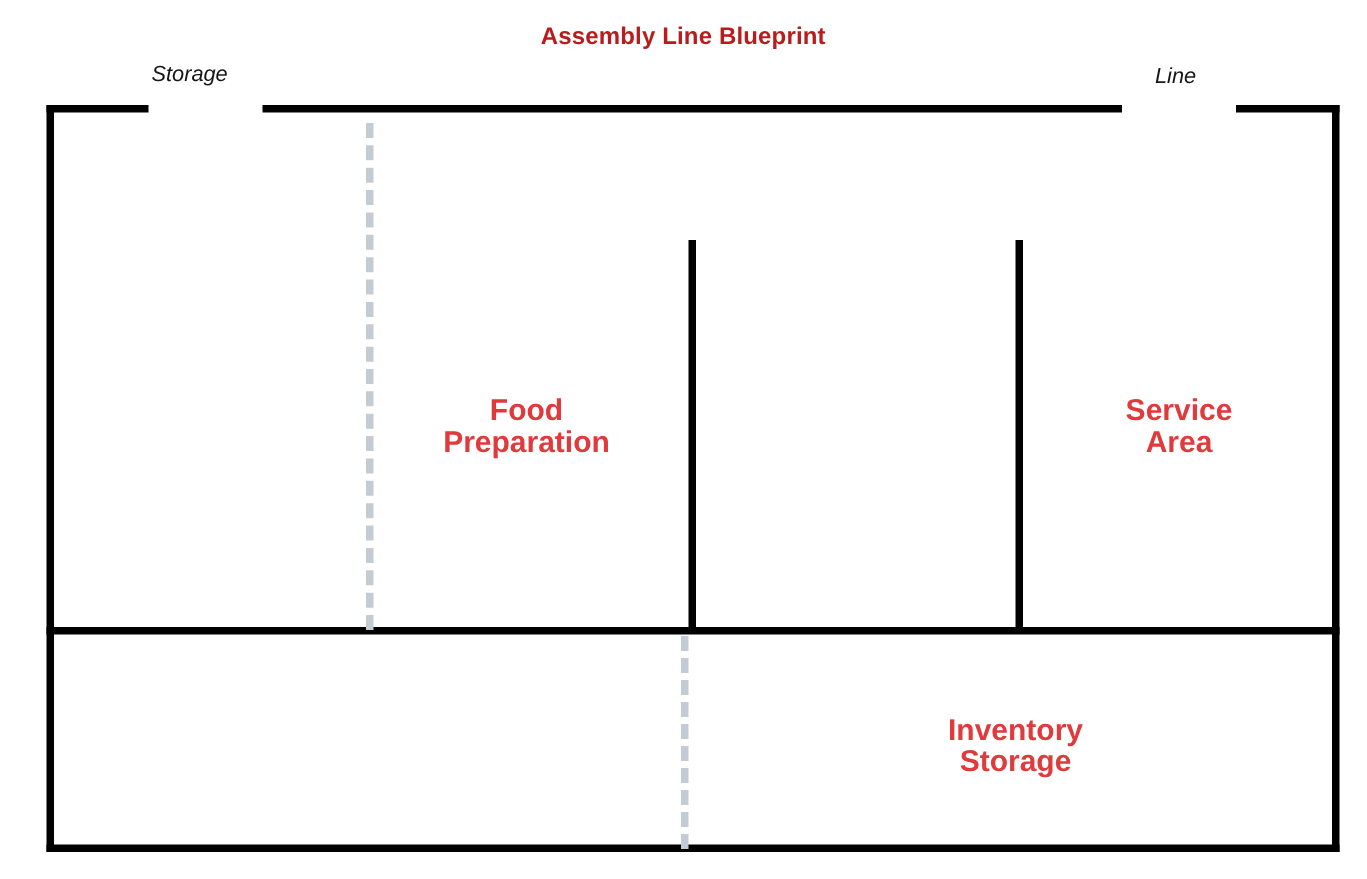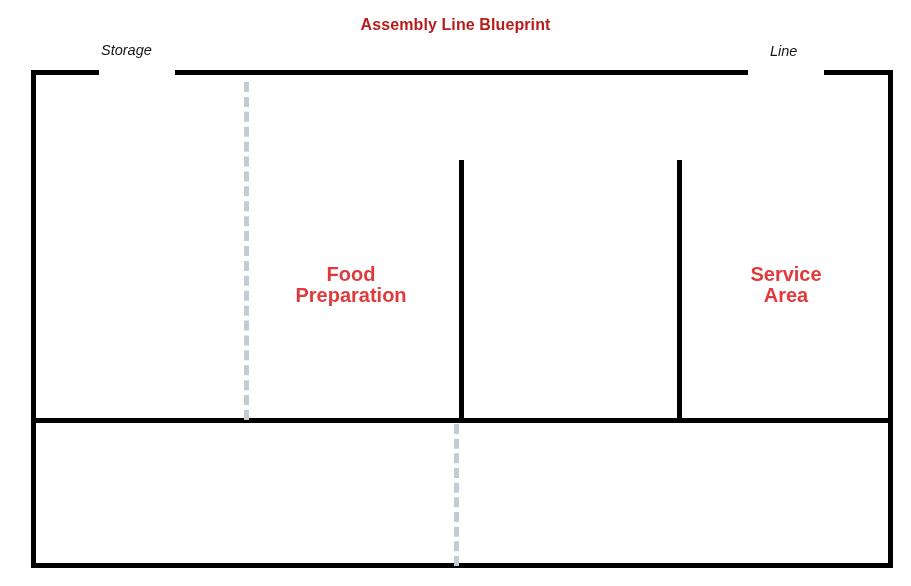--- a/index.html
+++ b/index.html
@@ -105,14 +105,16 @@
   <div class="flow-line" style="left:454px; top:424px; height:142px;"></div>
 
   <div class="zone-label" style="left:351px; top:285px;">Food
 Preparation</div>
 
 
   <div class="zone-label" style="left:786px; top:285px;">Service
 Area</div>
 
 
+  <div class="zone-label" style="left:677px; top:498px;">Inventory
+Storage</div>
 
 </div>
 
 </body></html>

